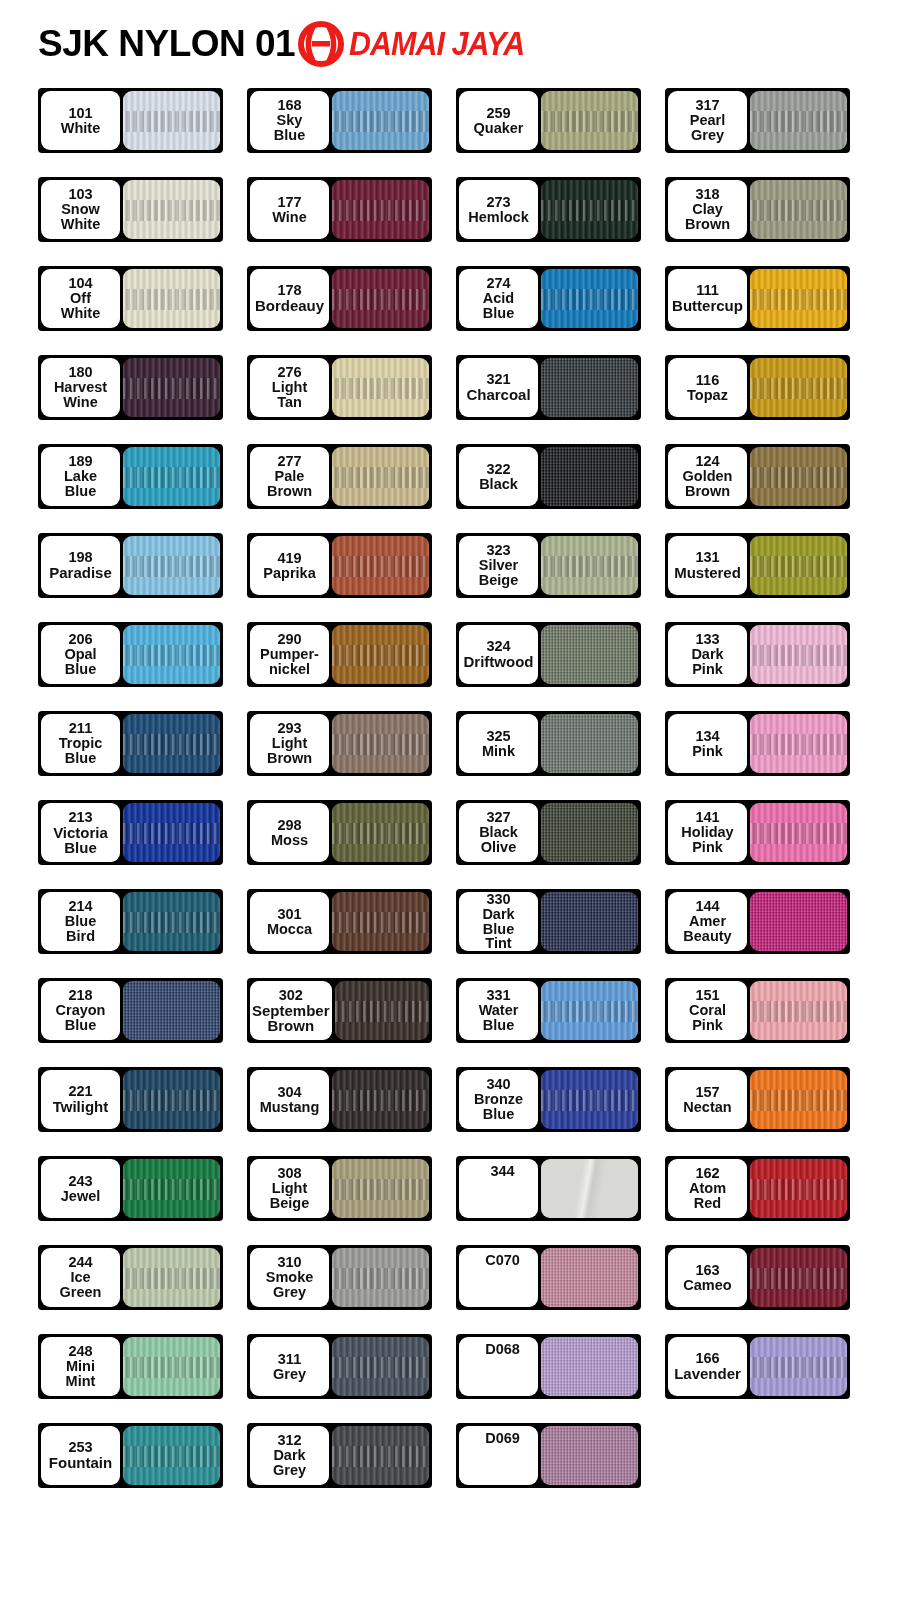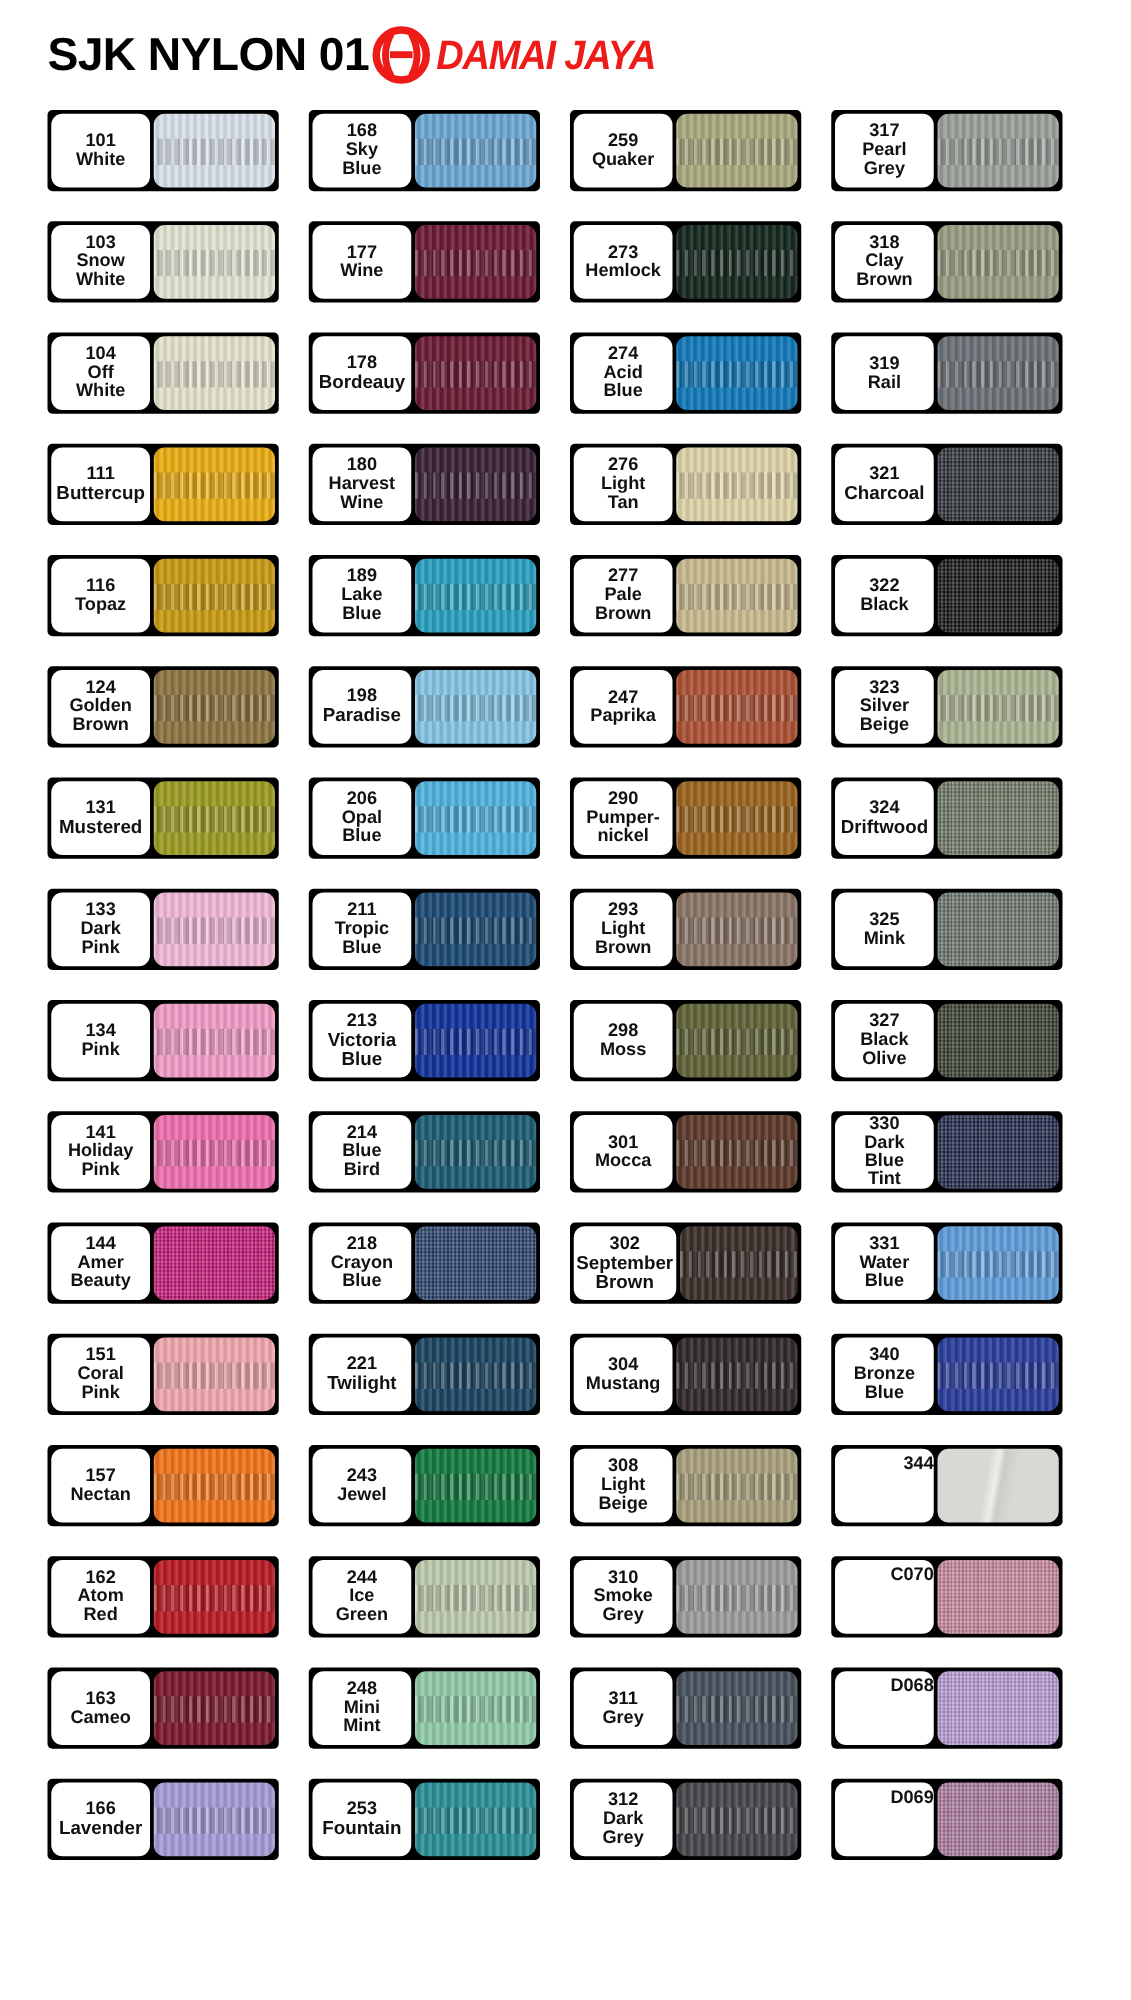--- a/index.html
+++ b/index.html
@@ -68,21 +68,21 @@
     background: #ffffff;
     border-radius: 9px;
     display: flex;
     flex-direction: column;
     align-items: center;
     justify-content: center;
     line-height: 1.03;
     padding: 1px 2px;
   }
   .swatch-label.code-only {
-    align-items: flex-end;
+    align-items: center;
     justify-content: flex-start;
     padding: 5px 0 0 8px;
   }
 
   .swatch-code {
     font-size: 14.5px;
     font-weight: bold;
     color: #111111;
   }
   .swatch-name {
@@ -248,27 +248,20 @@
     </div>
     <div class="swatch">
       <div class="swatch-label">
         <div class="swatch-code">274</div>
         <div class="swatch-name">Acid</div>
         <div class="swatch-name">Blue</div>
       </div>
       <div class="swatch-color" style="background: rgb(18, 120, 184);"></div>
     </div>
     <div class="swatch">
-      <div class="swatch-label">
-        <div class="swatch-code">319</div>
-        <div class="swatch-name">Rail</div>
-      </div>
-      <div class="swatch-color" style="background: rgb(106, 113, 118);"></div>
-    </div>
-    <div class="swatch">
       <div class="swatch-label tight">
         <div class="swatch-code">111</div>
         <div class="swatch-name">Buttercup</div>
       </div>
       <div class="swatch-color" style="background: rgb(233, 173, 19);"></div>
     </div>
     <div class="swatch">
       <div class="swatch-label">
         <div class="swatch-code">180</div>
         <div class="swatch-name">Harvest</div>
@@ -331,21 +324,21 @@
     </div>
     <div class="swatch">
       <div class="swatch-label tight">
         <div class="swatch-code">198</div>
         <div class="swatch-name">Paradise</div>
       </div>
       <div class="swatch-color" style="background: rgb(133, 195, 226);"></div>
     </div>
     <div class="swatch">
       <div class="swatch-label">
-        <div class="swatch-code">247</div>
+        <div class="swatch-code">419</div>
         <div class="swatch-name">Paprika</div>
       </div>
       <div class="swatch-color" style="background: rgb(171, 81, 52);"></div>
     </div>
     <div class="swatch">
       <div class="swatch-label">
         <div class="swatch-code">323</div>
         <div class="swatch-name">Silver</div>
         <div class="swatch-name">Beige</div>
       </div>

